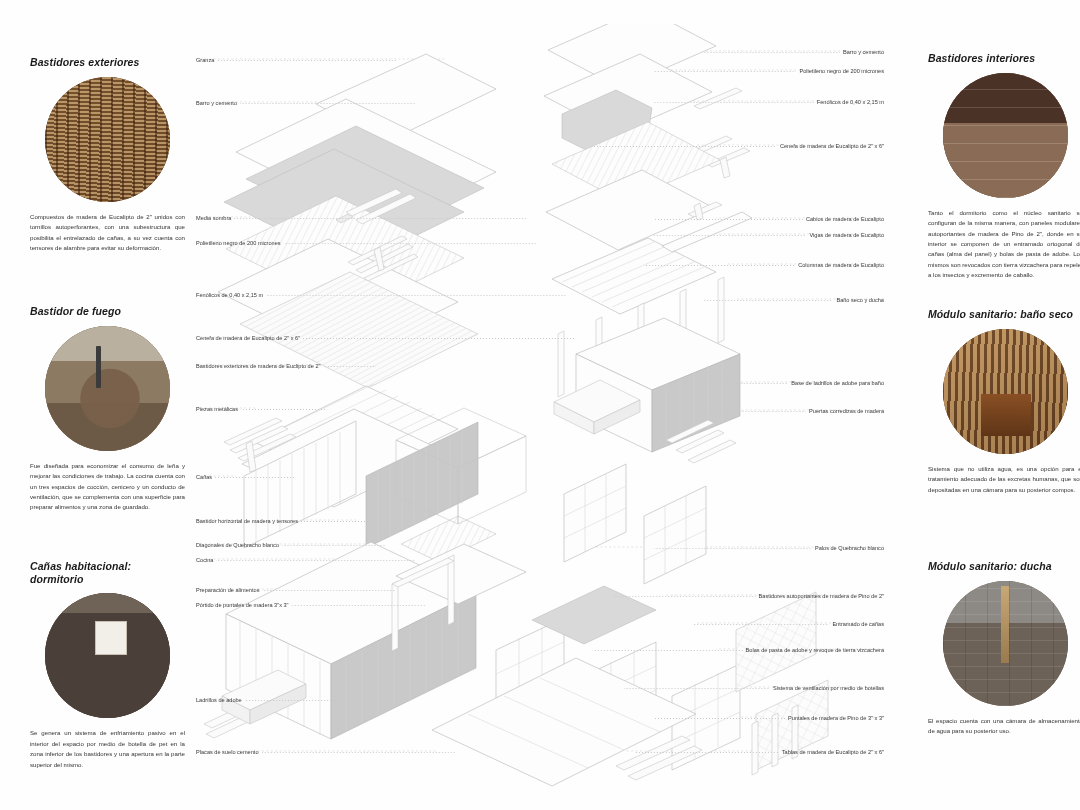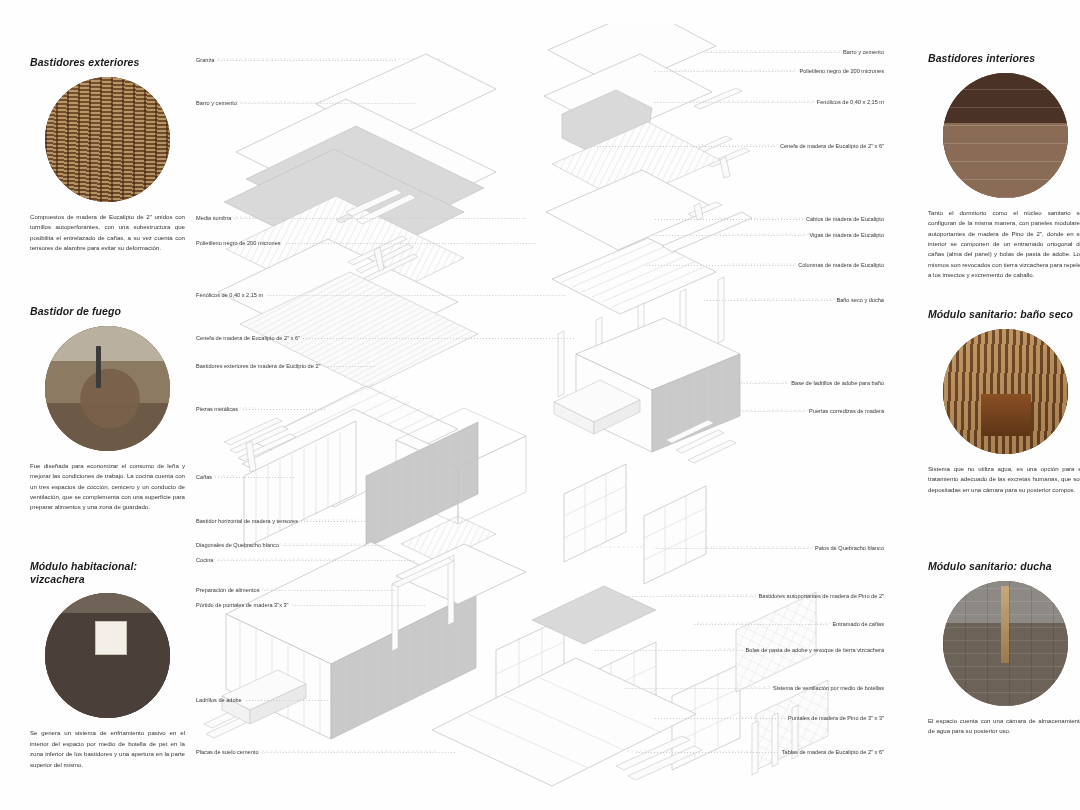--- a/index.html
+++ b/index.html
@@ -120,21 +120,21 @@
 
     <div class="info-block" style="top:305px;">
       <div class="info-title">Bastidor de fuego</div>
       <div class="photo">
           <div class="tex tex-stove"></div>
         </div>
       <p class="info-text">Fue diseñada para economizar el consumo de leña y mejorar las condiciones de trabajo. La cocina cuenta con un tres espacios de cocción, cenicero y un conducto de ventilación, que se complementa con una superficie para preparar alimentos y una zona de guardado.</p>
     </div>
 
     <div class="info-block" style="top:560px;">
-      <div class="info-title">Módulo habitacional: vizcachera</div>
+      <div class="info-title">Cañas habitacional: dormitorio</div>
       <div class="photo">
           <div class="tex tex-room"></div>
         </div>
       <p class="info-text">Se genera un sistema de enfriamiento pasivo en el interior del espacio por medio de botella de pet en la zona inferior de los bastidores y una apertura en  la parte superior del mismo.</p>
     </div>
 
   </div>
 
   <div class="col col-right">
 

